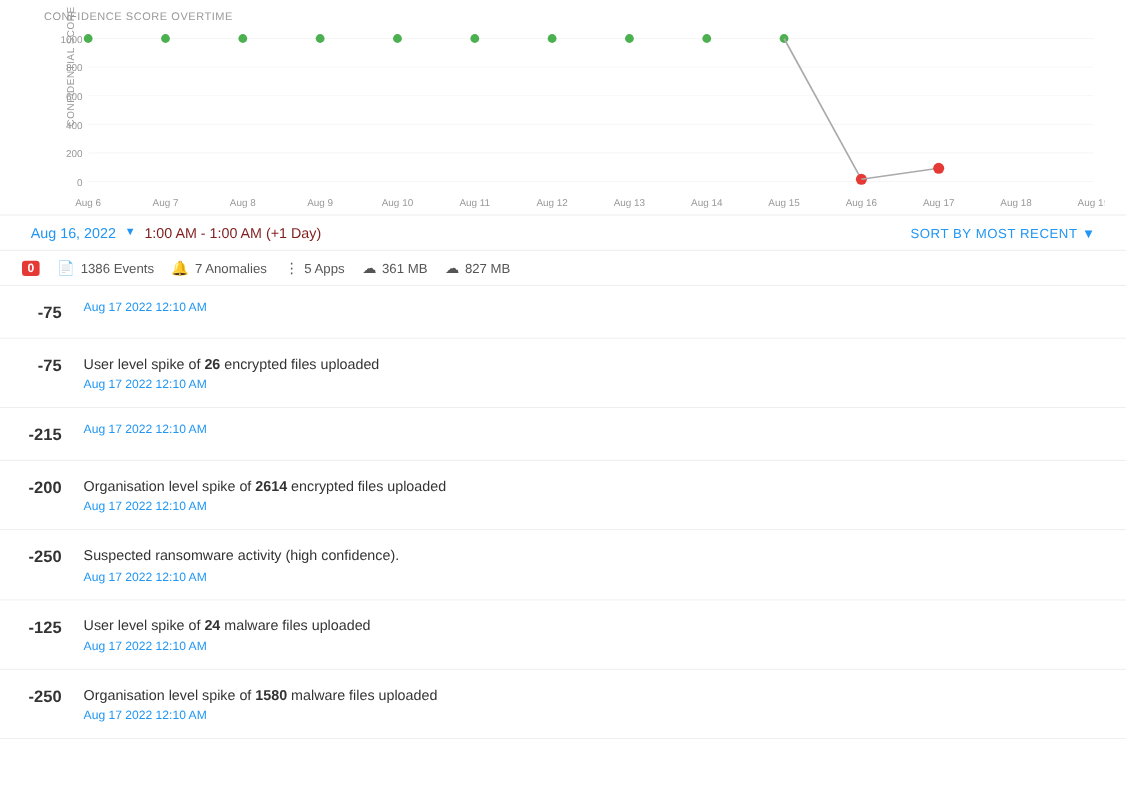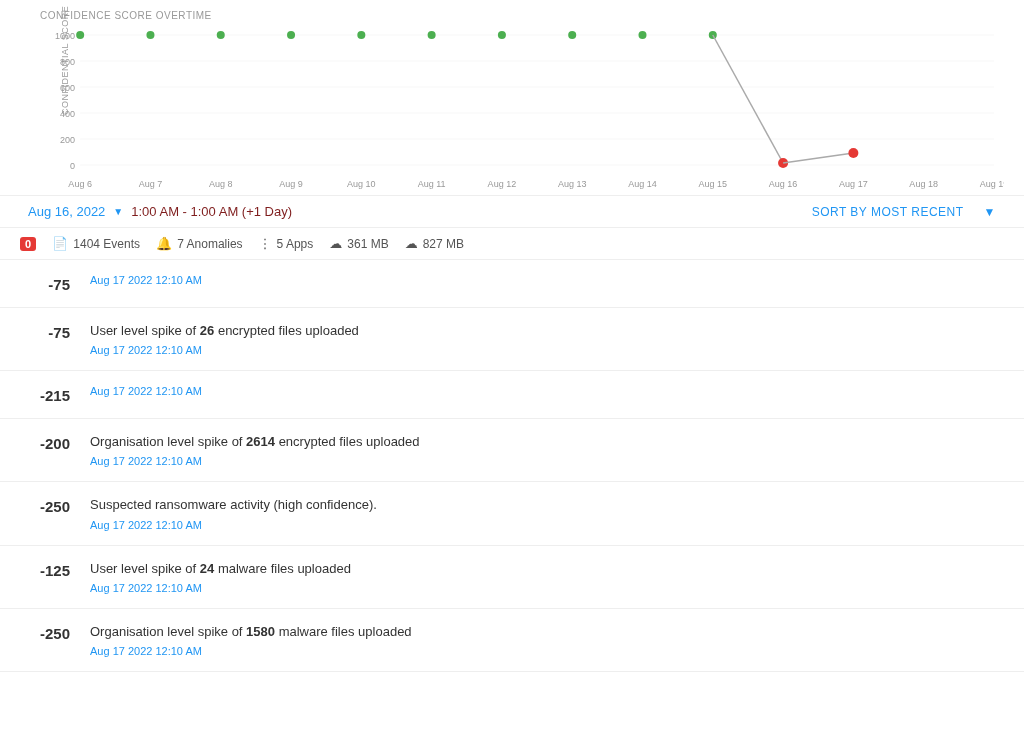--- a/index.html
+++ b/index.html
@@ -62,21 +62,21 @@
       color: #7f1d1d;
       font-weight: normal;
     }
     .sort-by {
       color: #2196F3;
       font-size: 12px;
       font-weight: 500;
       cursor: pointer;
       display: flex;
       align-items: center;
-      gap: 20px;
+      gap: 4px;
       text-transform: uppercase;
       letter-spacing: 0.5px;
       margin-left: 15px;
     }
 
     .stats-bar {
       display: flex;
       align-items: center;
       padding: 8px 20px;
       gap: 16px;
@@ -100,21 +100,21 @@
       font-size: 11px;
       font-weight: bold;
     }
 
     .events-list {
       background: #fafafa;
     }
     .event-row {
       display: flex;
       align-items: flex-start;
-      padding: 14px 20px;
+      padding: 14px 6px;
       background: #fff;
       border-bottom: 1px solid #eee;
       gap: 20px;
     }
     .event-score {
       font-size: 15px;
       font-weight: bold;
       color: #333;
       min-width: 50px;
       text-align: right;
@@ -208,21 +208,21 @@
     <span>▼</span>
   </div>
 </div>
 
 <div class="stats-bar">
   <div class="stat-item">
     <span class="priority-badge">0</span>
   </div>
   <div class="stat-item">
     <span class="stat-icon">📄</span>
-    <span>1404 Events</span>
+    <span>1386 Events</span>
   </div>
   <div class="stat-item">
     <span class="stat-icon">🔔</span>
     <span>7 Anomalies</span>
   </div>
   <div class="stat-item">
     <span class="stat-icon">⋮</span>
     <span>5 Apps</span>
   </div>
   <div class="stat-item">

